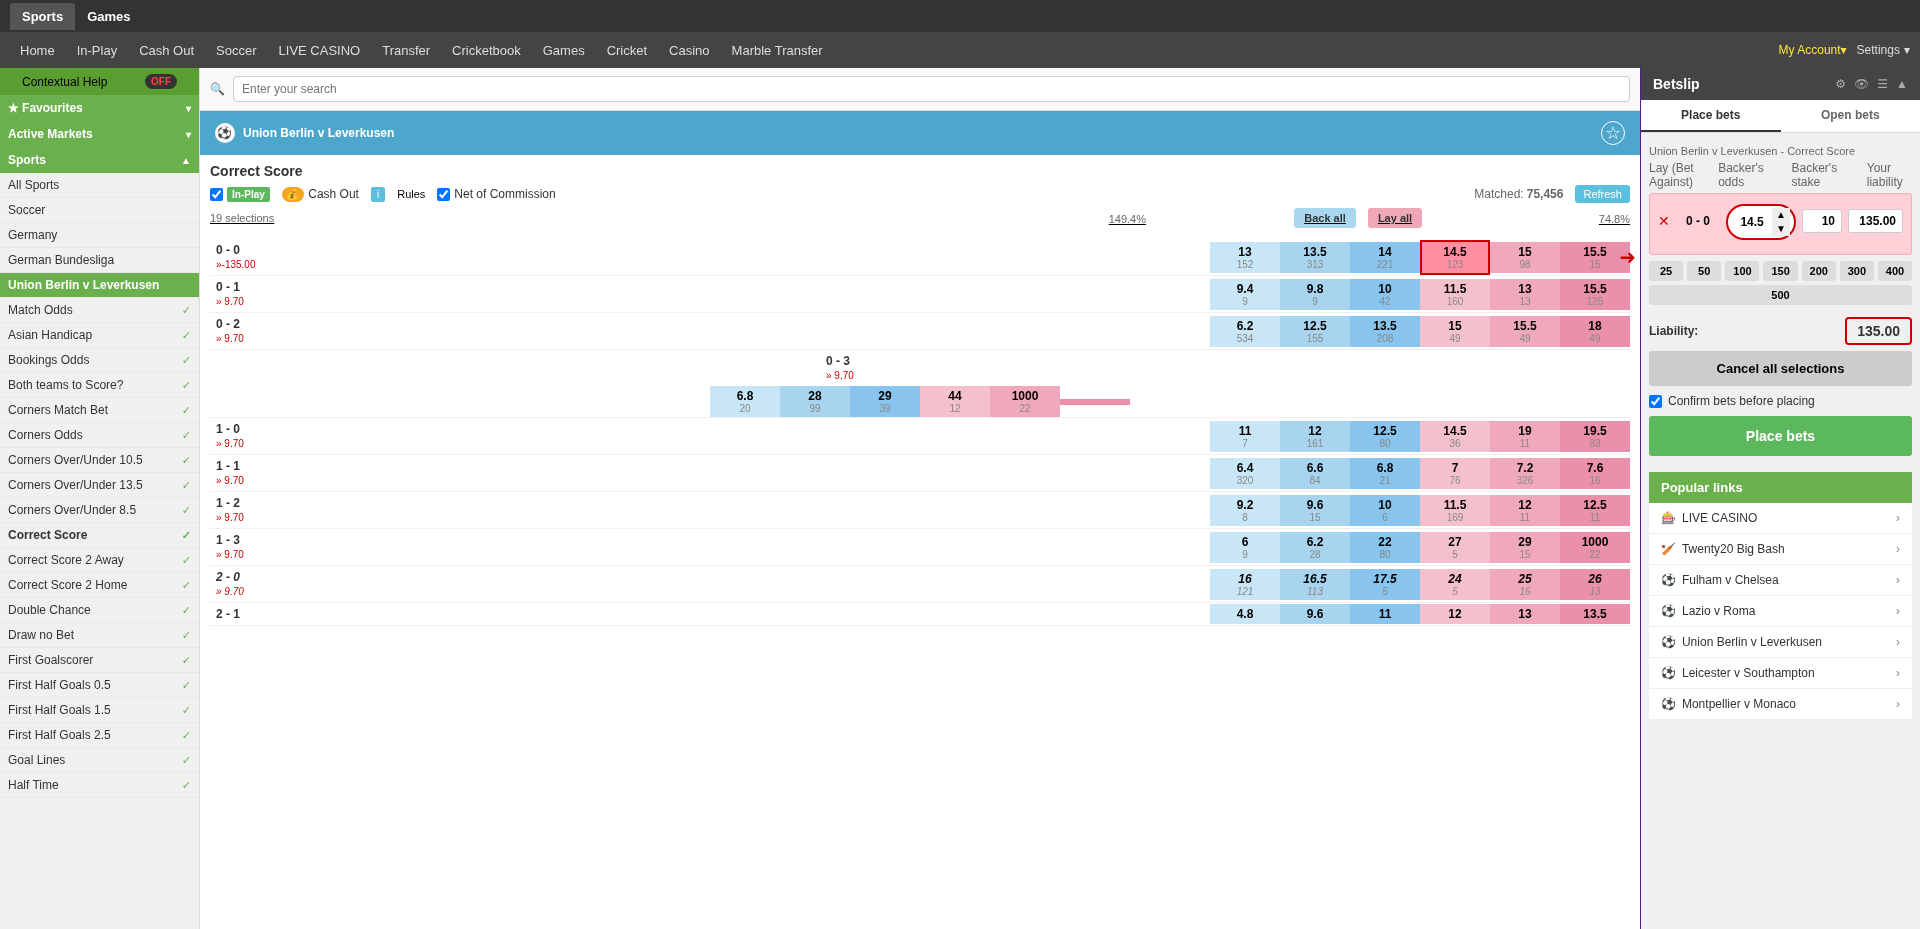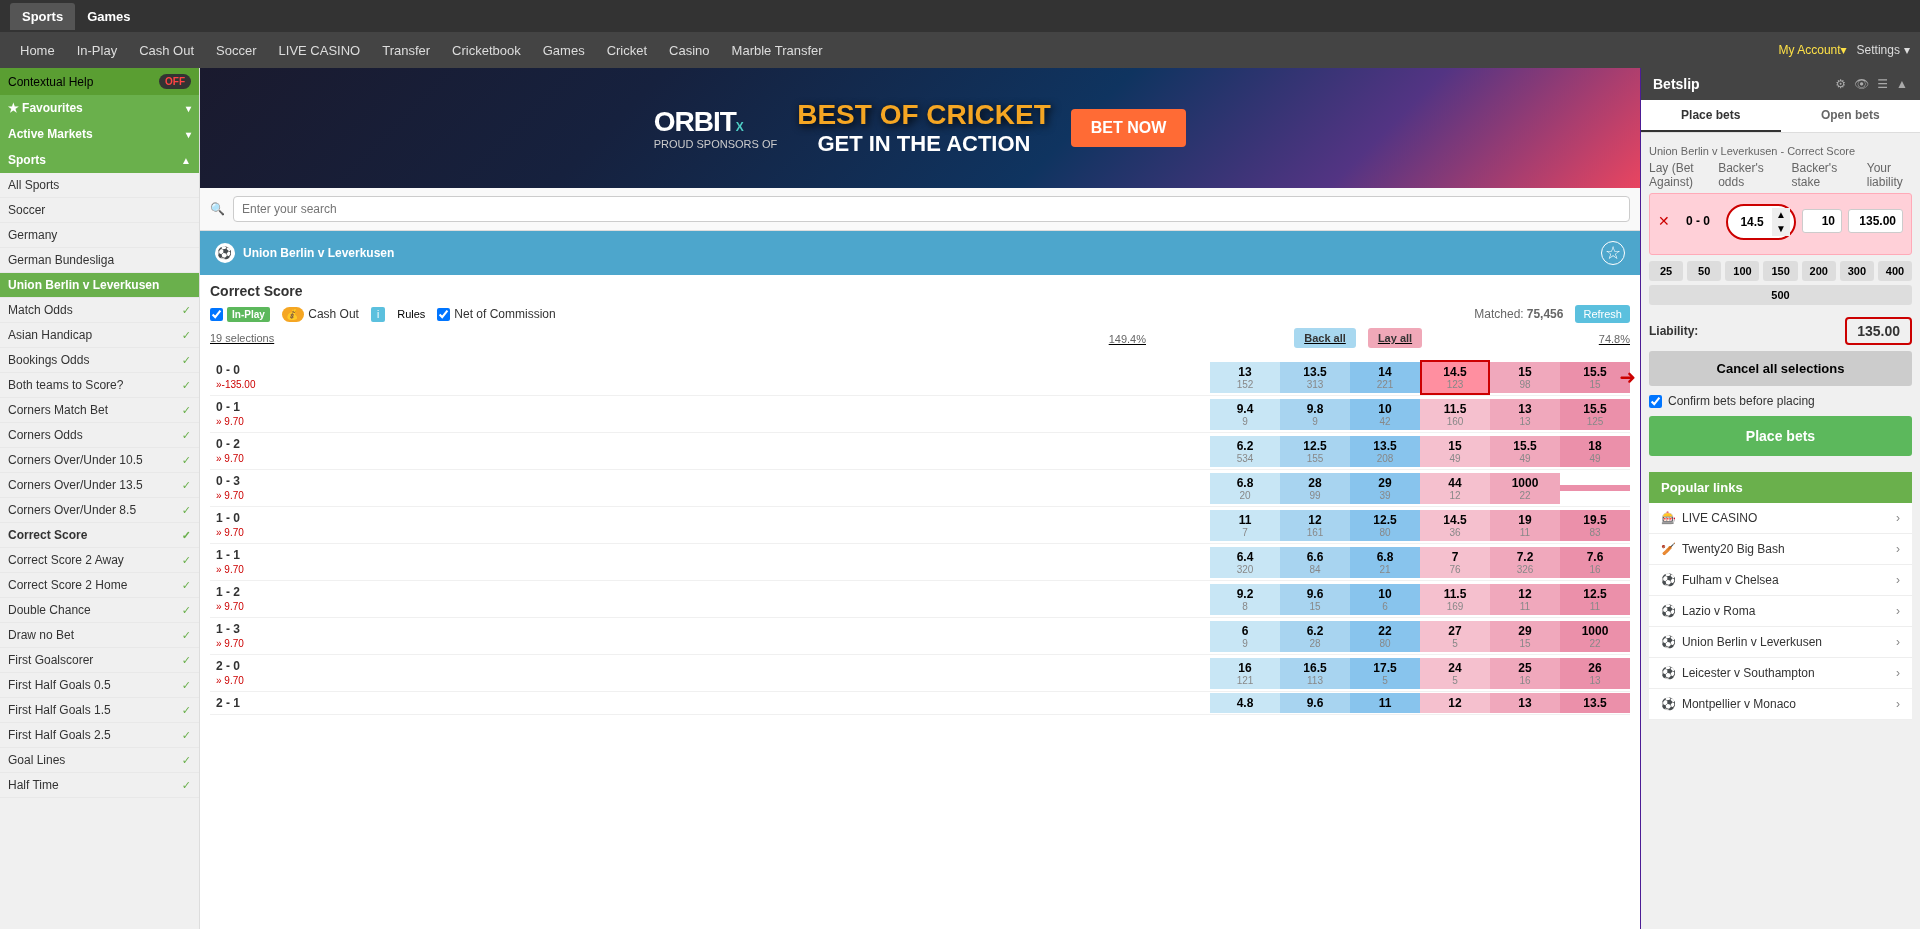--- a/index.html
+++ b/index.html
@@ -16,21 +16,21 @@
     .nav-item { color: #ddd; padding: 8px 10px; cursor: pointer; font-size: 13px; white-space: nowrap; }
     .main-nav-right { display: flex; align-items: center; gap: 10px; color: #ddd; font-size: 13px; }
     .my-account-btn { color: #fde047; cursor: pointer; display: flex; align-items: center; gap: 0; }
     .settings-btn { color: #ddd; cursor: pointer; display: flex; align-items: center; gap: 4px; }
 
     
     .content-area { display: flex; flex: 1; overflow: hidden; }
 
     
     .sidebar { width: 200px; background: #f0f0f0; border-right: 1px solid #ddd; overflow-y: auto; flex-shrink: 0; }
-    .sidebar-contextual { background: #5a9e32; display: flex; align-items: center; justify-content: space-between; padding: 6px 8px; }
+    .sidebar-contextual { background: #5a9e32; display: flex; align-items: center; justify-content: space-between; padding: 6px 22px; }
     .toggle-switch { background: #333; border-radius: 10px; padding: 2px 6px; font-size: 10px; color: #ff4444; font-weight: bold; }
     .sidebar-section { padding: 6px 8px; display: flex; align-items: center; justify-content: space-between; cursor: pointer; }
     .sidebar-section.favourites { background: #6ab04c; color: #fff; font-size: 12px; font-weight: bold; }
     .sidebar-section.active-markets { background: #6ab04c; color: #fff; font-size: 12px; font-weight: bold; }
     .sidebar-section.sports { background: #6ab04c; color: #fff; font-size: 12px; font-weight: bold; }
     .sidebar-item { padding: 5px 8px; color: #333; cursor: pointer; display: flex; align-items: center; justify-content: space-between; border-bottom: 1px solid #e8e8e8; }
     .sidebar-item.selected { background: #6ab04c; color: #fff; font-weight: bold; }
     .sidebar-item.active-item { font-weight: bold; color: #333; }
     .sidebar-item .check { color: #6ab04c; font-size: 11px; }
     .sidebar-item.selected .check { color: #fff; }
@@ -275,33 +275,20 @@
         </div>
         <div class="sidebar-item">
           <span>Half Time</span>
           <span class="check">✓</span>
         </div>
       </div>
   </div>
 
   <div class="main">
 
-    <div class="banner">
-      <div class="banner-content">
-        <div>
-          <div class="banner-logo">ORBIT<span>X</span></div>
-          <div style="color:#ccc; font-size:11px;">PROUD SPONSORS OF</div>
-        </div>
-        <div style="text-align:center;">
-          <div style="color:#f5a623; font-size:28px; font-weight:900; text-shadow:2px 2px 8px #000;">BEST OF CRICKET</div>
-          <div style="color:#fff; font-size:22px; font-weight:700;">GET IN THE ACTION</div>
-        </div>
-        <button class="banner-btn">BET NOW</button>
-      </div>
-    </div>
 
     <div class="search-bar">
       <span style="color:#888;">🔍</span>
       <input type="text" placeholder="Enter your search" style="">
     </div>
 
     <div class="match-header">
       <div class="match-title">
         <div class="match-icon">⚽</div>
         <span>Union Berlin v Leverkusen</span>
@@ -375,21 +362,21 @@
             <div class="selection-name"><span class="sel-label">0 - 2</span><br><span class="sel-sub">» 9.70</span></div>
             <div class="odds-cells">
               <div class="odds-cell back-cell-3"><span class="odds-val">6.2</span><span class="odds-vol">534</span></div>
               <div class="odds-cell back-cell-2"><span class="odds-val">12.5</span><span class="odds-vol">155</span></div>
               <div class="odds-cell back-cell-1"><span class="odds-val">13.5</span><span class="odds-vol">208</span></div>
               <div class="odds-cell lay-cell-1"><span class="odds-val">15</span><span class="odds-vol">49</span></div>
               <div class="odds-cell lay-cell-2"><span class="odds-val">15.5</span><span class="odds-vol">49</span></div>
               <div class="odds-cell lay-cell-3"><span class="odds-val">18</span><span class="odds-vol">49</span></div>
             </div>
           </div>
-          <div class="odds-row" style="position: relative;">
+          <div class="odds-row" style="position: relative; flex-direction: column;">
             <div class="selection-name"><span class="sel-label">0 - 3</span><br><span class="sel-sub">» 9.70</span></div>
             <div class="odds-cells">
               <div class="odds-cell back-cell-3"><span class="odds-val">6.8</span><span class="odds-vol">20</span></div>
               <div class="odds-cell back-cell-2"><span class="odds-val">28</span><span class="odds-vol">99</span></div>
               <div class="odds-cell back-cell-1"><span class="odds-val">29</span><span class="odds-vol">39</span></div>
               <div class="odds-cell lay-cell-1"><span class="odds-val">44</span><span class="odds-vol">12</span></div>
               <div class="odds-cell lay-cell-2"><span class="odds-val">1000</span><span class="odds-vol">22</span></div>
               <div class="odds-cell lay-cell-3"></div>
             </div>
           </div>
@@ -430,21 +417,21 @@
             <div class="selection-name"><span class="sel-label">1 - 3</span><br><span class="sel-sub">» 9.70</span></div>
             <div class="odds-cells">
               <div class="odds-cell back-cell-3"><span class="odds-val">6</span><span class="odds-vol">9</span></div>
               <div class="odds-cell back-cell-2"><span class="odds-val">6.2</span><span class="odds-vol">28</span></div>
               <div class="odds-cell back-cell-1"><span class="odds-val">22</span><span class="odds-vol">80</span></div>
               <div class="odds-cell lay-cell-1"><span class="odds-val">27</span><span class="odds-vol">5</span></div>
               <div class="odds-cell lay-cell-2"><span class="odds-val">29</span><span class="odds-vol">15</span></div>
               <div class="odds-cell lay-cell-3"><span class="odds-val">1000</span><span class="odds-vol">22</span></div>
             </div>
           </div>
-          <div class="odds-row" style="position: relative;">
+          <div class="odds-row" style="position: relative; font-style: italic;">
             <div class="selection-name"><span class="sel-label">2 - 0</span><br><span class="sel-sub">» 9.70</span></div>
             <div class="odds-cells">
               <div class="odds-cell back-cell-3"><span class="odds-val">16</span><span class="odds-vol">121</span></div>
               <div class="odds-cell back-cell-2"><span class="odds-val">16.5</span><span class="odds-vol">113</span></div>
               <div class="odds-cell back-cell-1"><span class="odds-val">17.5</span><span class="odds-vol">5</span></div>
               <div class="odds-cell lay-cell-1"><span class="odds-val">24</span><span class="odds-vol">5</span></div>
               <div class="odds-cell lay-cell-2"><span class="odds-val">25</span><span class="odds-vol">16</span></div>
               <div class="odds-cell lay-cell-3"><span class="odds-val">26</span><span class="odds-vol">13</span></div>
             </div>
           </div>

